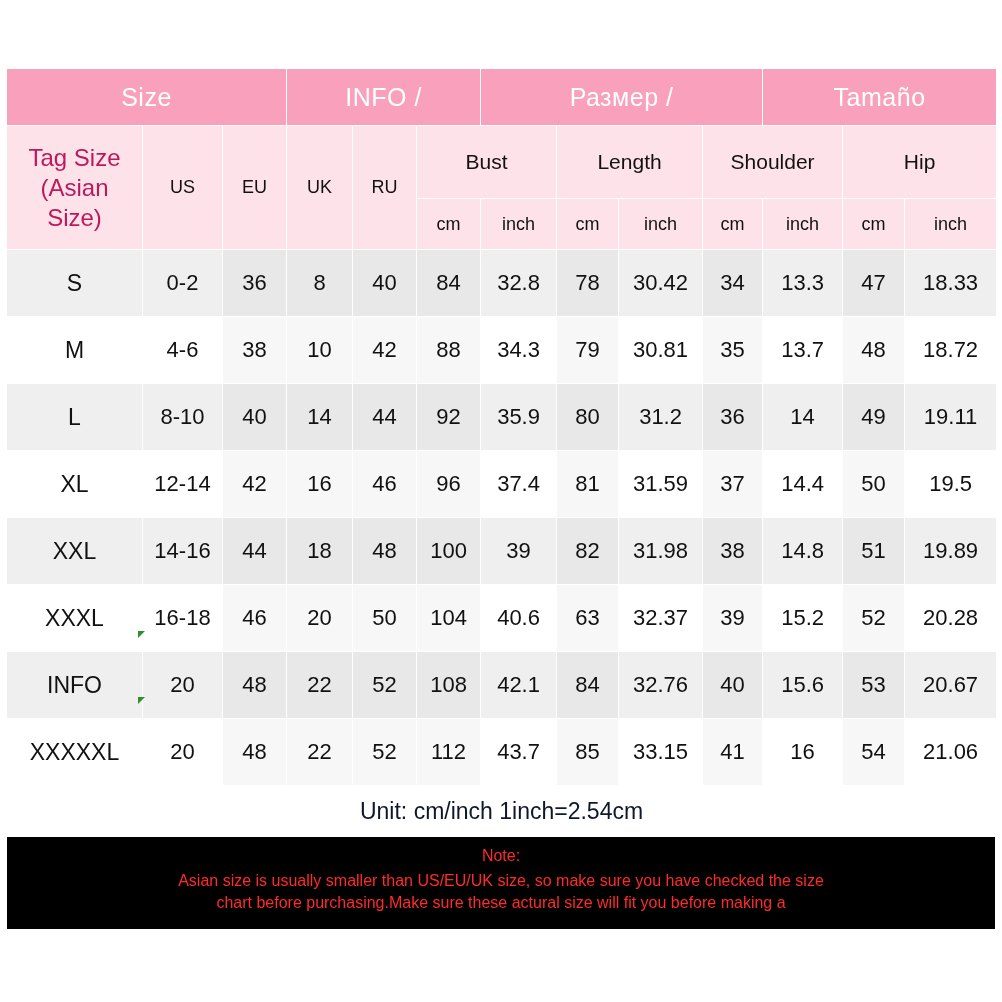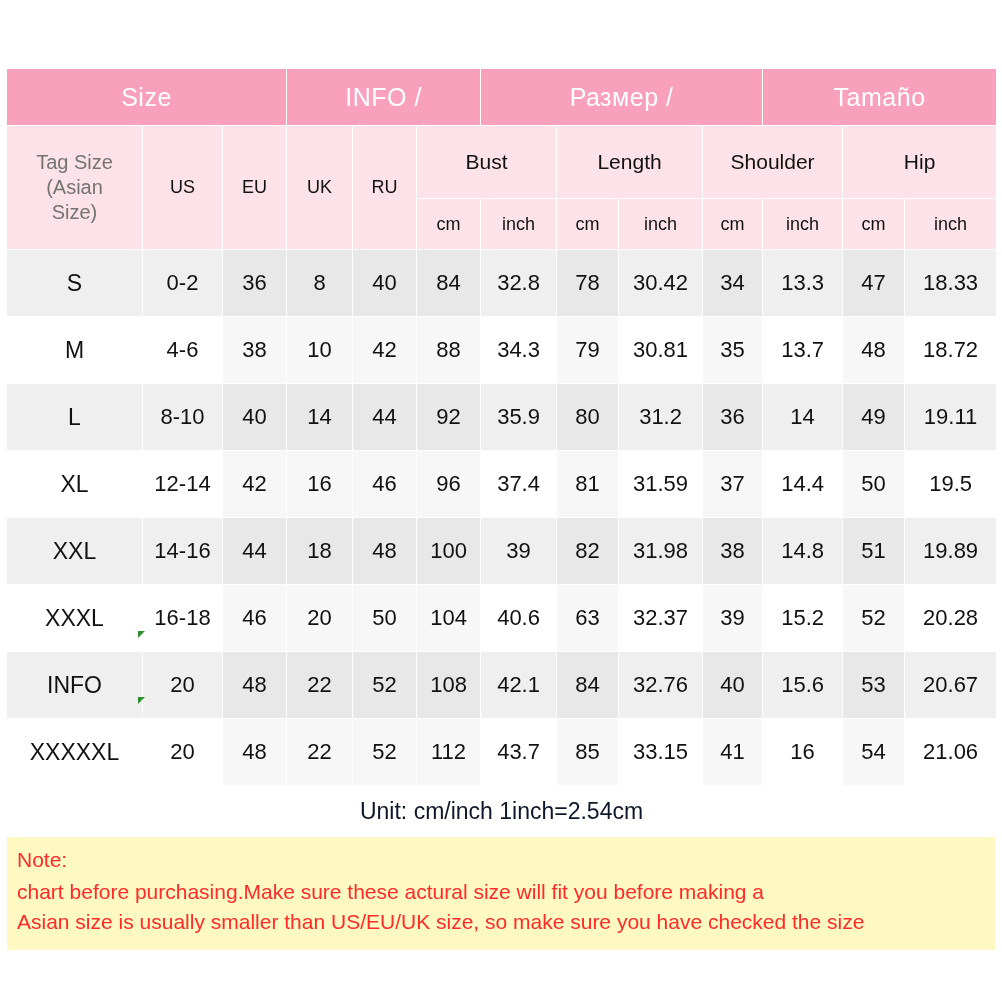--- a/index.html
+++ b/index.html
@@ -58,23 +58,23 @@
   }
   .hdr-sub {
     background: #fde3e9;
     color: #111111;
     font-weight: bold;
     font-size: 18px;
   }
   .tagsize-cell {
     background: #fde3e9;
     font-weight: bold;
-    font-size: 20px;
+    font-size: 24px;
     line-height: 1.25;
-    color: #737373;
+    color: #be185d;
   }
   
   .row-odd td {
     background: #efefef;
   }
   .row-even td {
     background: #ffffff;
   }
   td.cell {
     height: 66px;
@@ -87,24 +87,24 @@
   
   .row-odd td.tint { background: #e8e8e8; margin-left: 43px; }
   .row-even td.tint { background: #f7f7f7; }
   .unit-row td {
     background: #ffffff;
     height: 50px;
     font-size: 23px;
     color: #0f172a;
   }
   .note-block {
-    background: #fef9c3;
+    background: #000000;
     color: #ff2a2a;
-    text-align: left;
-    font-size: 21px;
+    text-align: center;
+    font-size: 16px;
     line-height: 1.42;
     padding: 8px 10px 14px 10px;
     border: 1px solid #ffffff;
     border-top: none;
   }
   .note-title {
     display: block;
     margin-bottom: 2px;
   }
   .note-line { display: block; }
@@ -302,20 +302,20 @@
       </tr>
 
       <tr class="unit-row">
         <td colspan="13">Unit: cm/inch 1inch=2.54cm</td>
       </tr>
     </tbody>
       </table>
 
     <div class="note-block">
       <span class="note-title note-line">Note:</span>
+      <span class="note-line">Asian size is usually smaller than US/EU/UK size, so make sure you have checked the size</span>
       <span class="note-line">chart before purchasing.Make sure these actural size will fit you before making a</span>
-      <span class="note-line">Asian size is usually smaller than US/EU/UK size, so make sure you have checked the size</span>
     </div>
 
     <span class="green-mark" style="left:132px; top:563px;"></span>
     <span class="green-mark" style="left:132px; top:629px;"></span>
   </div>
 </div>
 
 </body></html>

